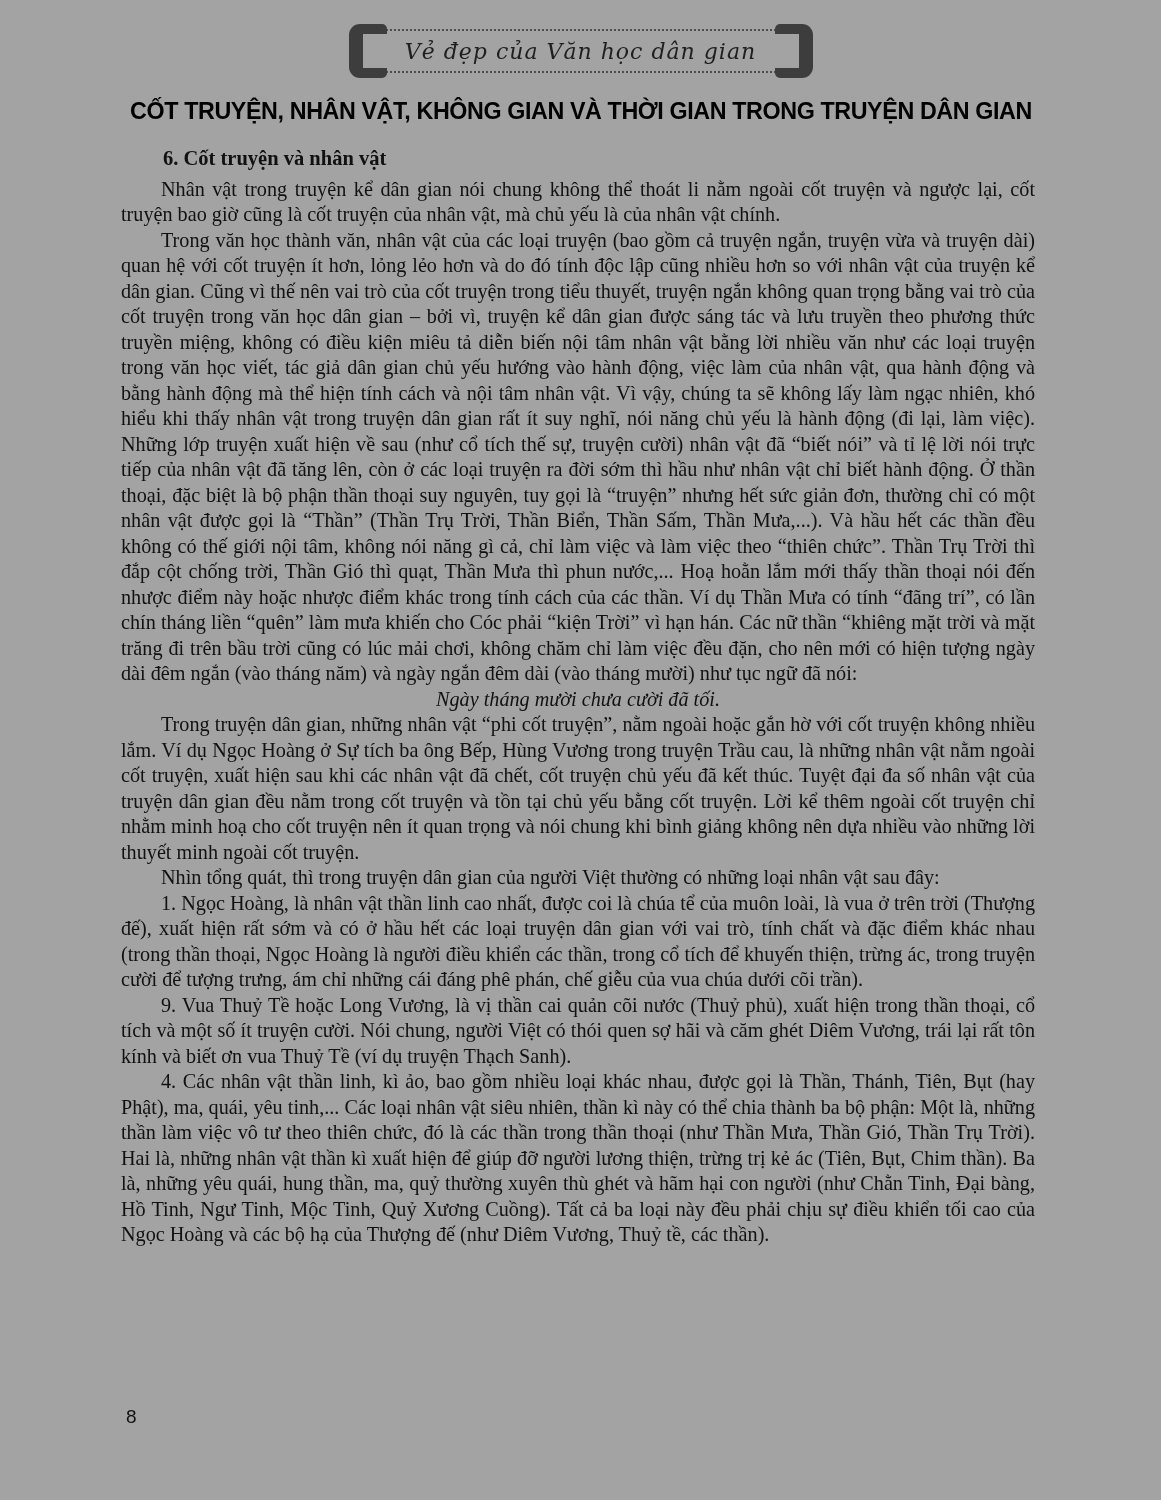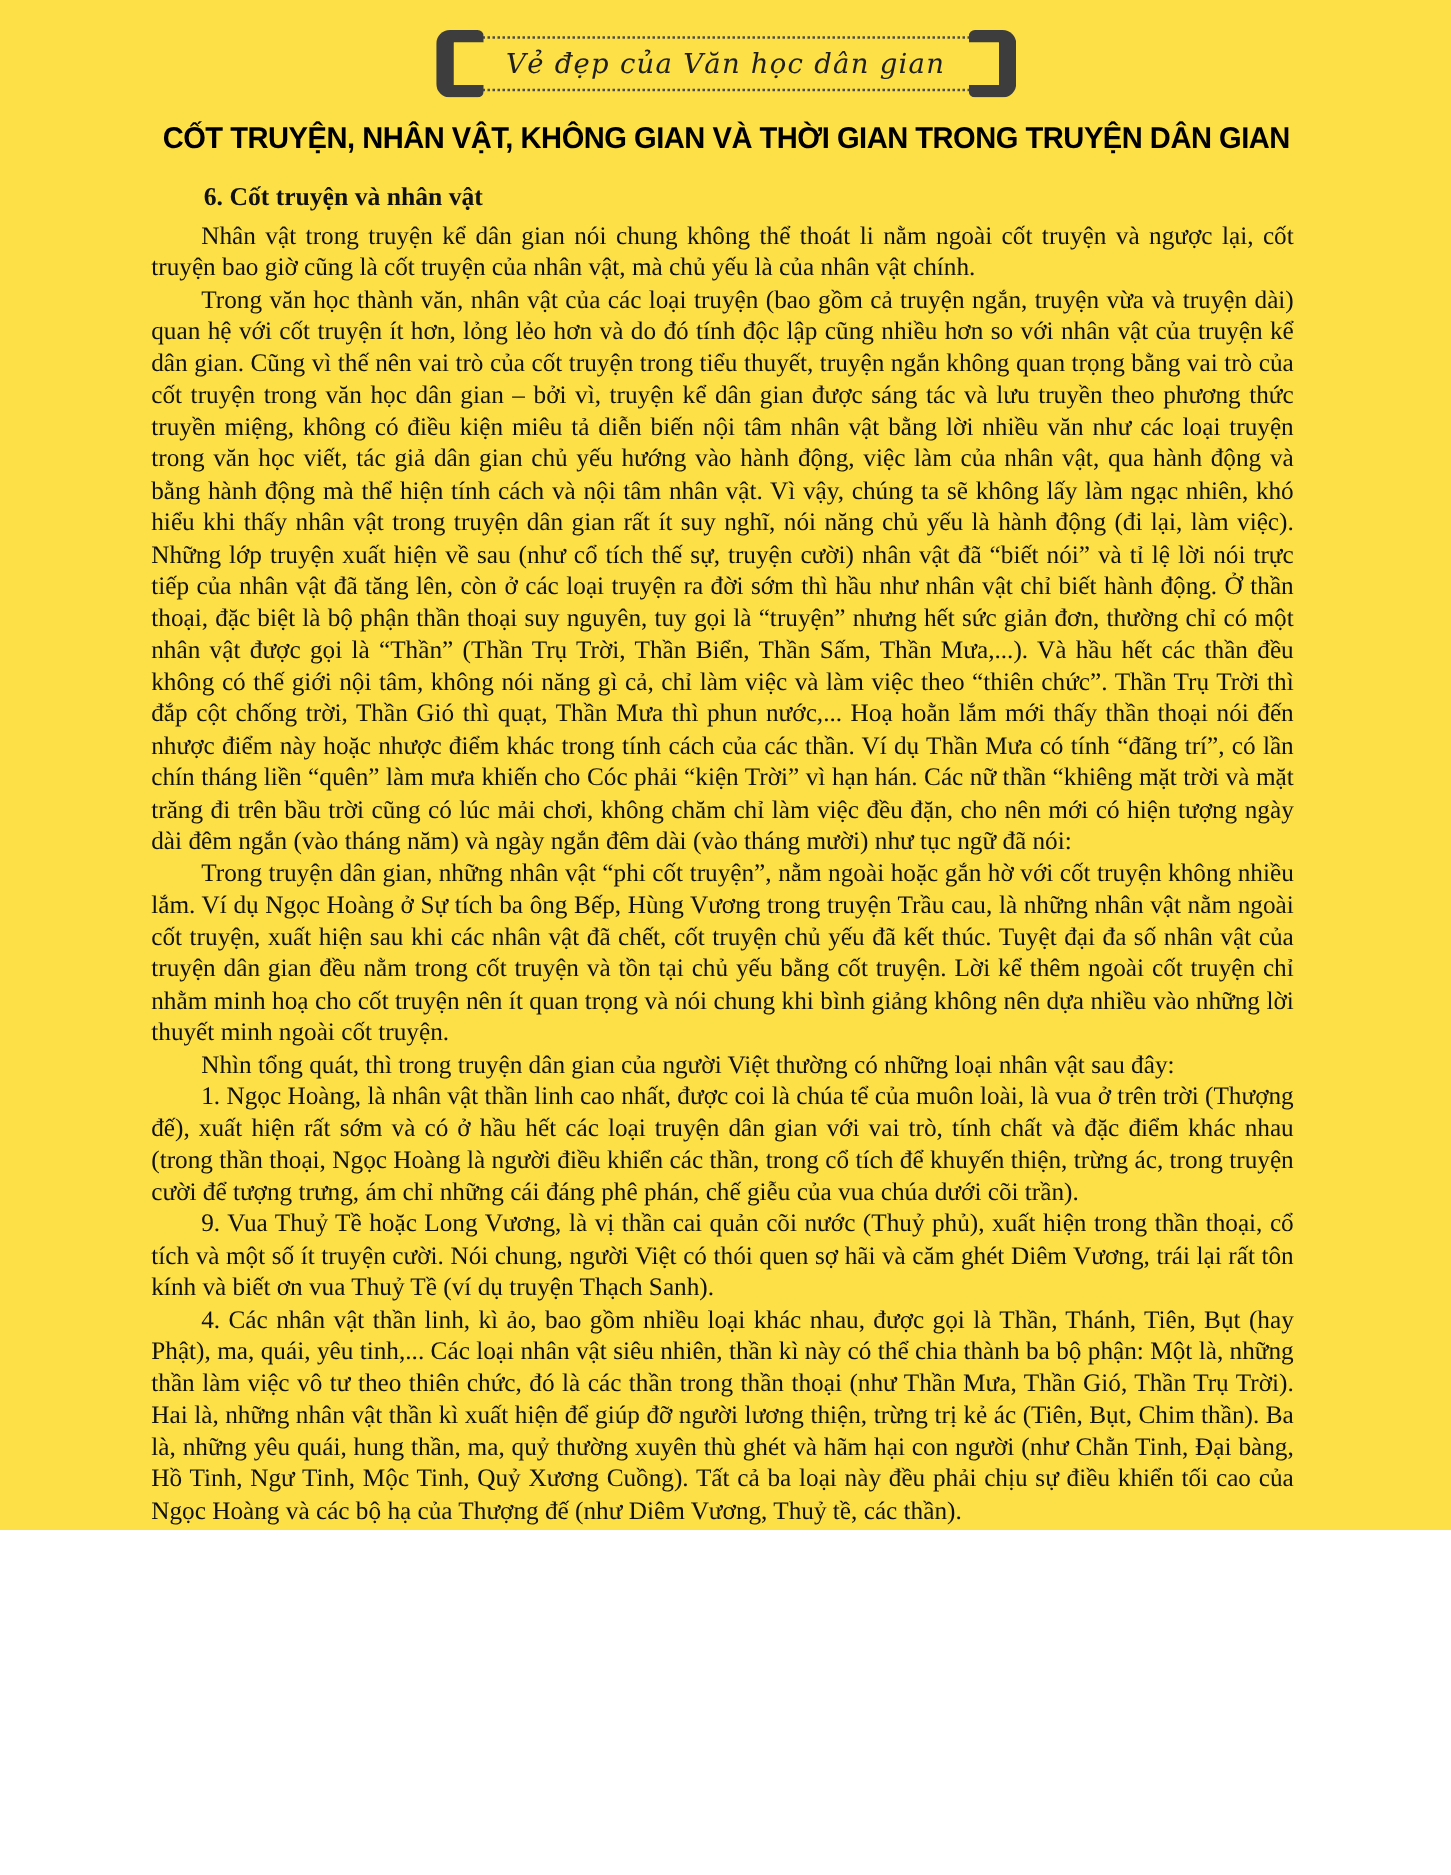--- a/index.html
+++ b/index.html
@@ -3,22 +3,22 @@
 <meta charset="utf-8">
 <style>
   html, body {
     margin: 0;
     padding: 0;
     background: #ffffff;
   }
   .page {
     position: relative;
     width: 1161px;
-    height: 1224px;
-    background: #fde047;
+    height: 1500px;
+    background: #a3a3a3;
     color: #111111;
     font-family: "Liberation Serif", serif;
     overflow: hidden;
   }
   
   .banner {
     position: relative;
     width: 452px;
     height: 44px;
     margin: 29px auto 0;
@@ -130,20 +130,21 @@
     <div class="banner-text">Vẻ đẹp của Văn học dân gian</div>
   </div>
 
   <div class="page-title">CỐT TRUYỆN, NHÂN VẬT, KHÔNG GIAN VÀ THỜI GIAN TRONG TRUYỆN DÂN GIAN</div>
 
   <div class="content">
       <p class="heading">6. Cốt truyện và nhân vật</p>
       <p class="para"><span>Nhân vật trong truyện kể dân gian nói chung không thể thoát li nằm ngoài cốt truyện và ngược lại, cốt truyện bao giờ cũng là cốt truyện của nhân vật, mà chủ yếu là của nhân vật chính.</span></p>
       <p class="para"><span>Trong văn học thành văn, nhân vật của các loại truyện (bao gồm cả truyện ngắn, truyện vừa và truyện dài) quan hệ với cốt truyện ít hơn, lỏng lẻo hơn và do đó tính độc lập cũng nhiều hơn so với nhân vật của truyện kể dân gian. Cũng vì thế nên vai trò của cốt truyện trong tiểu thuyết, truyện ngắn không quan trọng bằng vai trò của cốt truyện trong văn học dân gian – bởi vì, truyện kể dân gian được sáng tác và lưu truyền theo phương thức truyền miệng, không có điều kiện miêu tả diễn biến nội tâm nhân vật bằng lời nhiều văn như các loại truyện trong văn học viết, tác giả dân gian chủ yếu hướng vào hành động, việc làm của nhân vật, qua hành động và bằng hành động mà thể hiện tính cách và nội tâm nhân vật. Vì vậy, chúng ta sẽ không lấy làm ngạc nhiên, khó hiểu khi thấy nhân vật trong truyện dân gian rất ít suy nghĩ, nói năng chủ yếu là hành động (đi lại, làm việc). Những lớp truyện xuất hiện về sau (như cổ tích thế sự, truyện cười) nhân vật đã “biết nói” và tỉ lệ lời nói trực tiếp của nhân vật đã tăng lên, còn ở các loại truyện ra đời sớm thì hầu như nhân vật chỉ biết hành động. Ở thần thoại, đặc biệt là bộ phận thần thoại suy nguyên, tuy gọi là “truyện” nhưng hết sức giản đơn, thường chỉ có một nhân vật được gọi là “Thần” (Thần Trụ Trời, Thần Biển, Thần Sấm, Thần Mưa,...). Và hầu hết các thần đều không có thế giới nội tâm, không nói năng gì cả, chỉ làm việc và làm việc theo “thiên chức”. Thần Trụ Trời thì đắp cột chống trời, Thần Gió thì quạt, Thần Mưa thì phun nước,... Hoạ hoằn lắm mới thấy thần thoại nói đến nhược điểm này hoặc nhược điểm khác trong tính cách của các thần. Ví dụ Thần Mưa có tính “đãng trí”, có lần chín tháng liền “quên” làm mưa khiến cho Cóc phải “kiện Trời” vì hạn hán. Các nữ thần “khiêng mặt trời và mặt trăng đi trên bầu trời cũng có lúc mải chơi, không chăm chỉ làm việc đều đặn, cho nên mới có hiện tượng ngày dài đêm ngắn (vào tháng năm) và ngày ngắn đêm dài (vào tháng mười) như tục ngữ đã nói:</span></p>
       <div class="verse-block">
+        <p class="verse-line">Ngày tháng mười chưa cười đã tối.</p>
       </div>
       <p class="para"><span>Trong truyện dân gian, những nhân vật “phi cốt truyện”, nằm ngoài hoặc gắn hờ với cốt truyện không nhiều lắm. Ví dụ Ngọc Hoàng ở </span><span class="it">Sự tích ba ông Bếp</span><span>, Hùng Vương trong truyện </span><span class="it">Trầu cau</span><span>, là những nhân vật nằm ngoài cốt truyện, xuất hiện sau khi các nhân vật đã chết, cốt truyện chủ yếu đã kết thúc. Tuyệt đại đa số nhân vật của truyện dân gian đều nằm trong cốt truyện và tồn tại chủ yếu bằng cốt truyện. Lời kể thêm ngoài cốt truyện chỉ nhằm minh hoạ cho cốt truyện nên ít quan trọng và nói chung khi bình giảng không nên dựa nhiều vào những lời thuyết minh ngoài cốt truyện.</span></p>
       <p class="para"><span>Nhìn tổng quát, thì trong truyện dân gian của người Việt thường có những loại nhân vật sau đây:</span></p>
       <p class="para"><span>1. Ngọc Hoàng, là nhân vật thần linh cao nhất, được coi là chúa tể của muôn loài, là vua ở trên trời (Thượng đế), xuất hiện rất sớm và có ở hầu hết các loại truyện dân gian với vai trò, tính chất và đặc điểm khác nhau (trong thần thoại, Ngọc Hoàng là người điều khiển các thần, trong cổ tích để khuyến thiện, trừng ác, trong truyện cười để tượng trưng, ám chỉ những cái đáng phê phán, chế giễu của vua chúa dưới cõi trần).</span></p>
       <p class="para"><span>9. Vua Thuỷ Tề hoặc Long Vương, là vị thần cai quản cõi nước (Thuỷ phủ), xuất hiện trong thần thoại, cổ tích và một số ít truyện cười. Nói chung, người Việt có thói quen sợ hãi và căm ghét Diêm Vương, trái lại rất tôn kính và biết ơn vua Thuỷ Tề (ví dụ truyện </span><span class="it">Thạch Sanh</span><span>).</span></p>
       <p class="para"><span>4. Các nhân vật thần linh, kì ảo, bao gồm nhiều loại khác nhau, được gọi là Thần, Thánh, Tiên, Bụt (hay Phật), ma, quái, yêu tinh,... Các loại nhân vật siêu nhiên, thần kì này có thể chia thành ba bộ phận: Một là, những thần làm việc vô tư theo thiên chức, đó là các thần trong thần thoại (như Thần Mưa, Thần Gió, Thần Trụ Trời). Hai là, những nhân vật thần kì xuất hiện để giúp đỡ người lương thiện, trừng trị kẻ ác (Tiên, Bụt, Chim thần). Ba là, những yêu quái, hung thần, ma, quỷ thường xuyên thù ghét và hãm hại con người (như Chằn Tinh, Đại bàng, Hồ Tinh, Ngư Tinh, Mộc Tinh, Quỷ Xương Cuồng). Tất cả ba loại này đều phải chịu sự điều khiển tối cao của Ngọc Hoàng và các bộ hạ của Thượng đế (như Diêm Vương, Thuỷ tề, các thần).</span></p>
     </div>
 
   <div class="page-number">8</div>
 

